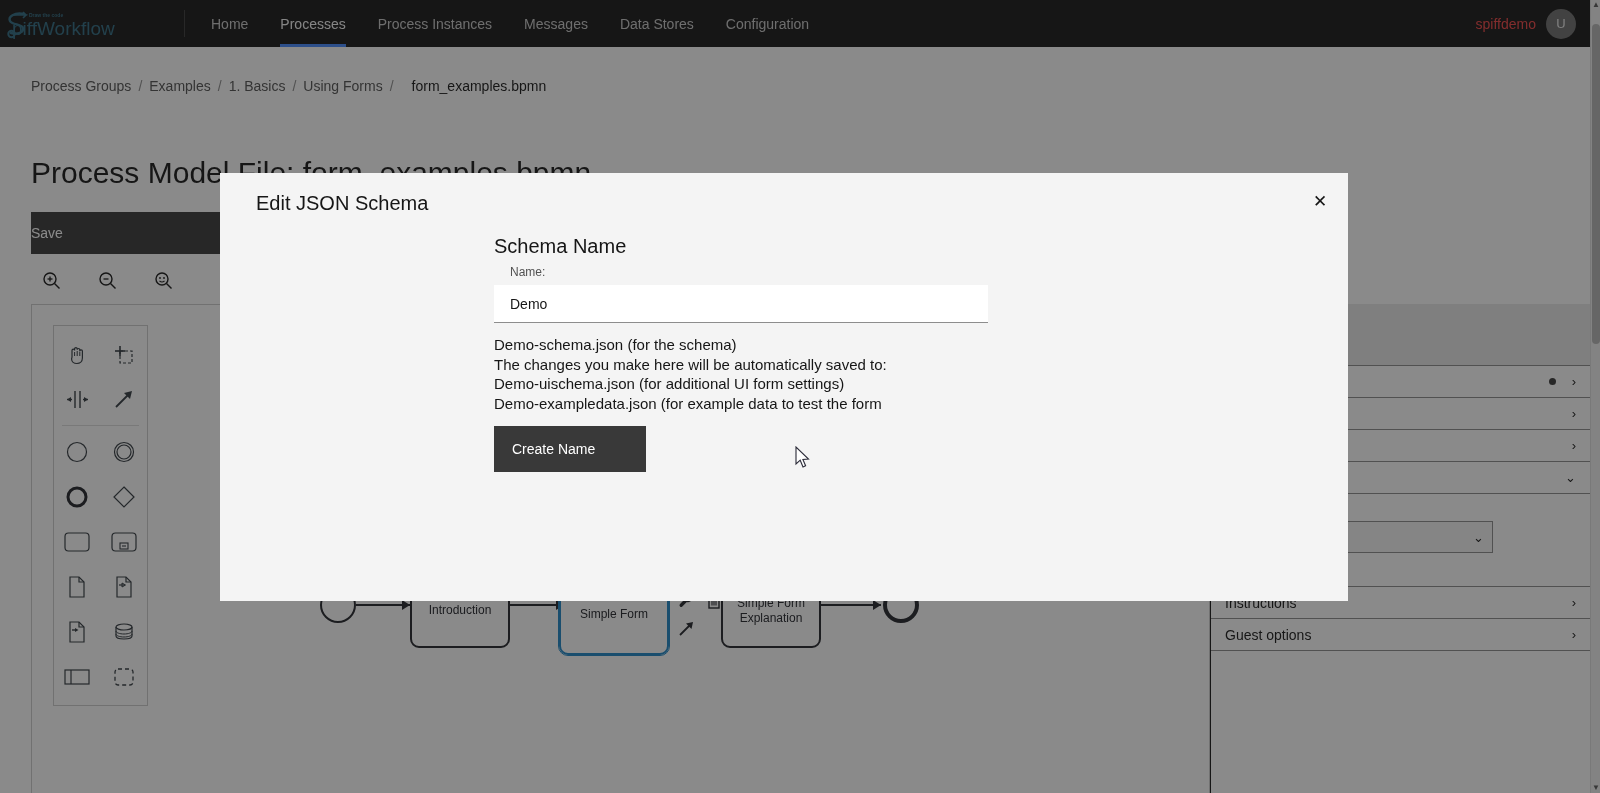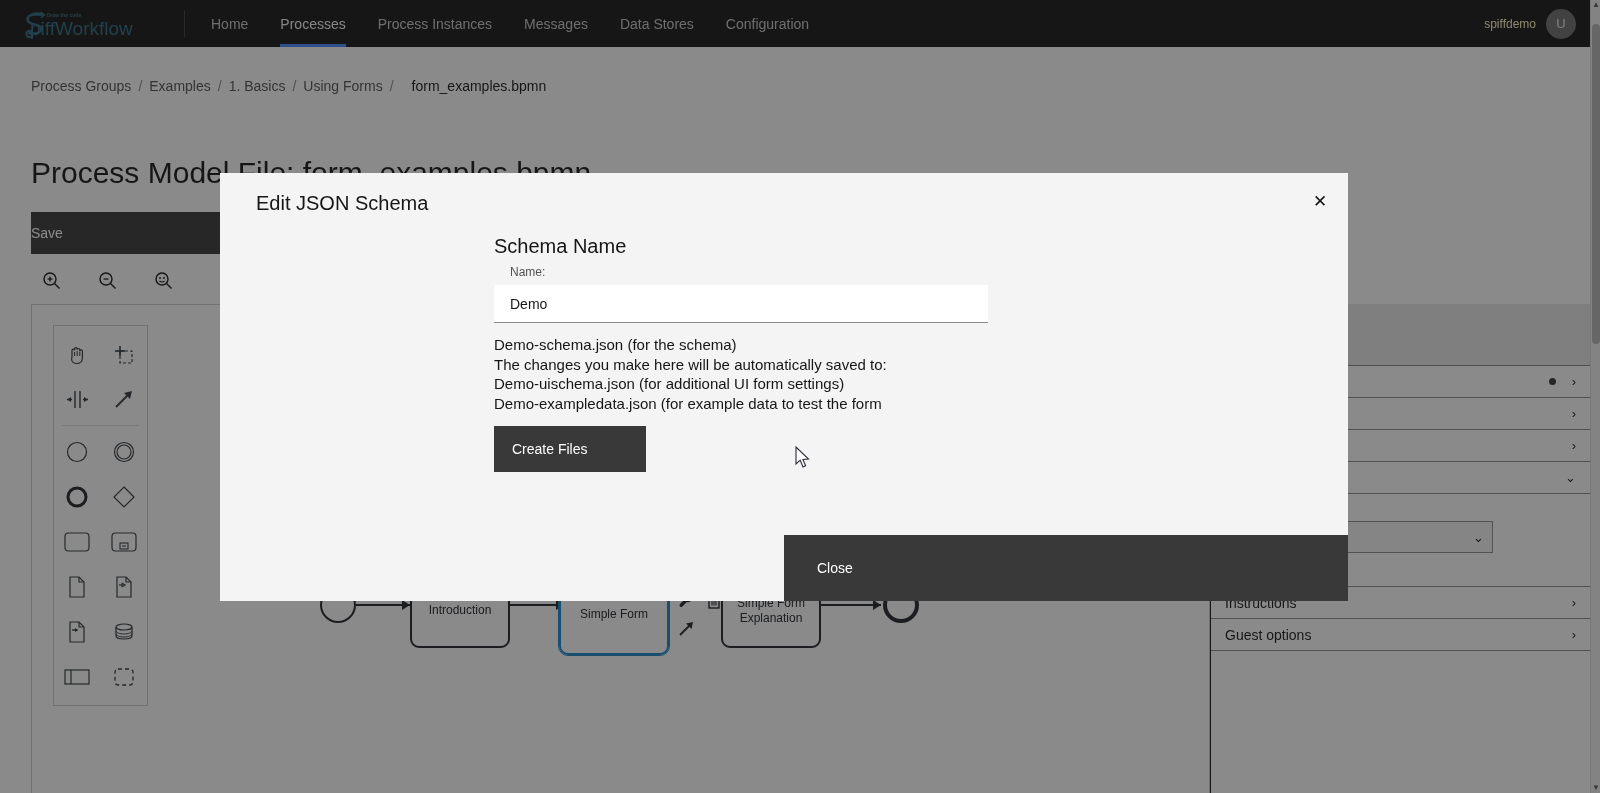--- a/index.html
+++ b/index.html
@@ -11,41 +11,41 @@
   }
 
   
   #page { position: absolute; inset: 0; background: #ffffff; }
 
   
   .topbar {
     position: absolute; top: 0; left: 0; width: 1590px; height: 47px;
     background: #161616; display: flex; align-items: center;
   }
-  .brand { display: flex; align-items: center; padding-left: 20px; width: 180px; }
+  .brand { display: flex; align-items: center; padding-left: 2px; width: 180px; }
   .brand svg { display:block; }
   .brand-sep {
     width: 1px; height: 27px; background: #3a3a3a; margin: 0 10px 0 4px;
   }
   .nav { display: flex; align-items: center; height: 40px; }
   .nav-item {
     color: #c6c6c6; font-size: 14px; padding: 0 16px; height: 47px;
     display: flex; align-items: center; cursor: pointer; position: relative;
     white-space: nowrap;
   }
   .nav-item.active { color: #f4f4f4; }
   .nav-item.active::after {
     content: ""; position: absolute; left: 16px; right: 16px; bottom: 0;
     height: 3px; background: #4589ff;
   }
   .topright {
     position: absolute; right: 14px; top: 0; height: 47px;
     display: flex; align-items: center; gap: 10px;
   }
-  .username { color: #fef9c3; font-size: 12px; text-align: right; }
+  .username { color: #ef4444; font-size: 14px; text-align: right; }
   .avatar {
     width: 30px; height: 30px; border-radius: 50%; background: #6f6f6f;
     color: #e8e8e8; font-size: 13px; display: flex; align-items: center;
     justify-content: center;
   }
 
   
   .winscroll {
     position: absolute; right: 0; top: 0; width: 10px; height: 793px;
     background: #f1f1f1; border-left: 1px solid #dcdcdc;
@@ -510,23 +510,22 @@
   <div class="modal-body">
     <div class="schema-name">Schema Name</div>
     <div class="field-label">Name:</div>
     <input class="text-input" type="text" value="Demo" style="">
     <div class="saved-note">
       <span class="f">Demo-schema.json (for the schema)</span>
       <span class="f">The changes you make here will be automatically saved to:</span>
       <span class="f">Demo-uischema.json (for additional UI form settings)</span>
       <span class="f">Demo-exampledata.json (for example data to test the form</span>
     </div>
-    <button class="create-btn">Create Files</button>
-  </div>
-
-  <div class="close-bar">Close</div>
+    <button class="create-btn">Create Name</button>
+  </div>
+
 </div>
 
 <div class="cursor">
   <svg width="18" height="24" viewBox="0 0 18 24">
     <polygon points="1,1 1,18 5.2,14.2 8,21 10.6,19.8 7.9,13.4 13.5,13" fill="#ffffff" stroke="#2b2b38" stroke-width="1.1"></polygon>
   </svg>
 </div>
 
 </body></html>

